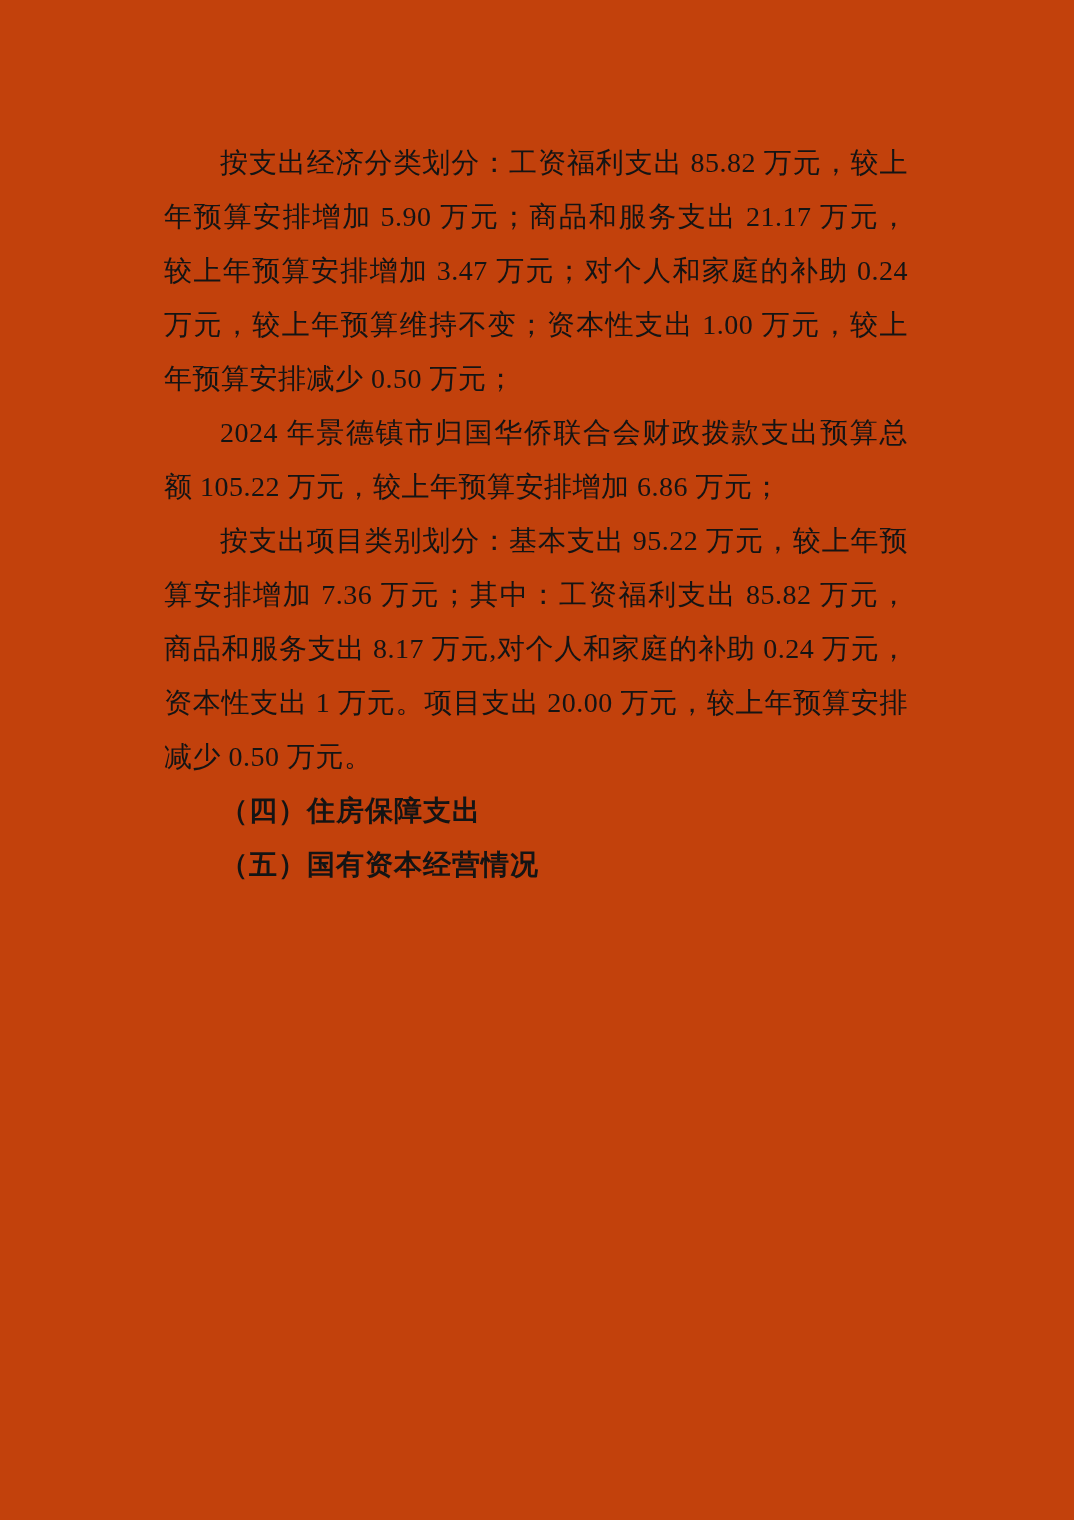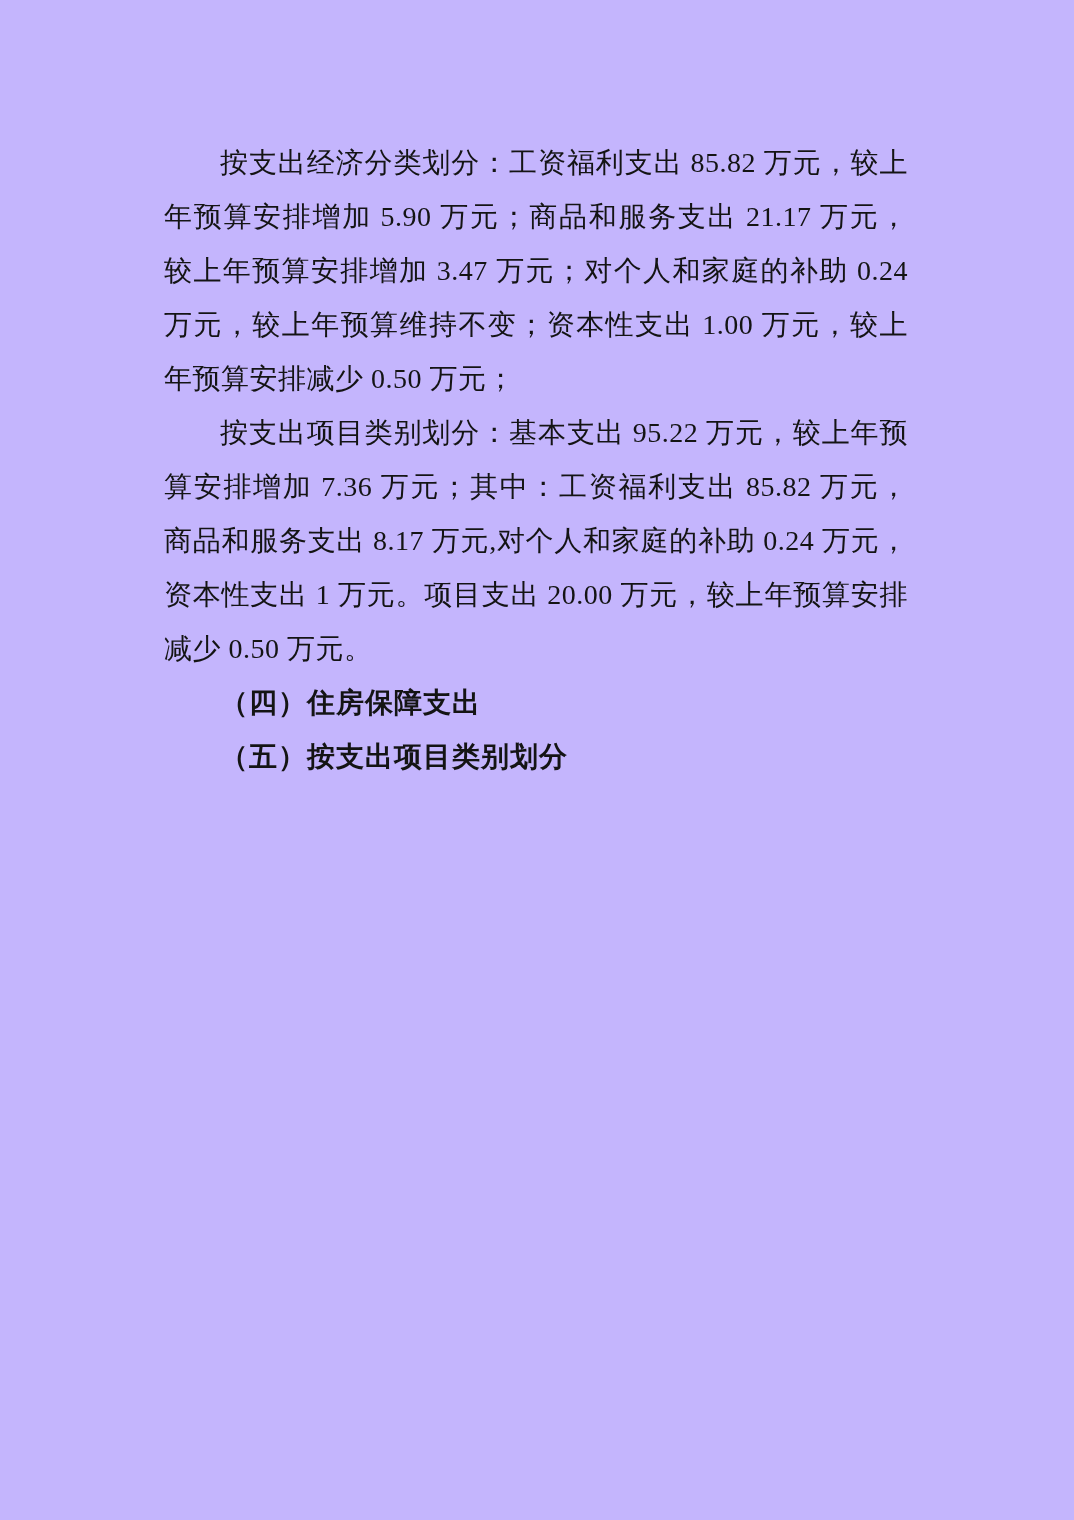--- a/index.html
+++ b/index.html
@@ -4,21 +4,21 @@
 <style>
   html, body {
     margin: 0;
     padding: 0;
     background: #ffffff;
   }
   .page {
     position: relative;
     width: 1074px;
     height: 1520px;
-    background: #c4b5fd;
+    background: #c2410c;
     overflow: hidden;
     font-family: "Liberation Serif", "DejaVu Serif", serif;
     color: #141414;
   }
   .doc-body {
     position: absolute;
     top: 136px;
     left: 164px;
     width: 744px;
   }
@@ -39,17 +39,18 @@
     letter-spacing: 1px;
   }
 </style>
 </head>
 <body>
 
 <div class="page">
   <div class="doc-body">
 
   <p class="para">按支出经济分类划分：工资福利支出 85.82 万元，较上年预算安排增加 5.90 万元；商品和服务支出 21.17 万元，较上年预算安排增加 3.47 万元；对个人和家庭的补助 0.24 万元，较上年预算维持不变；资本性支出 1.00 万元，较上年预算安排减少 0.50 万元；</p>
+      <p class="para">2024 年景德镇市归国华侨联合会财政拨款支出预算总额 105.22 万元，较上年预算安排增加 6.86 万元；</p>
       <p class="para">按支出项目类别划分：基本支出 95.22 万元，较上年预算安排增加 7.36 万元；其中：工资福利支出 85.82 万元，商品和服务支出 8.17 万元,对个人和家庭的补助 0.24 万元，资本性支出 1 万元。项目支出 20.00 万元，较上年预算安排减少 0.50 万元。</p>
       <p class="heading">（四）住房保障支出</p>
-      <p class="heading">（五）按支出项目类别划分</p>
+      <p class="heading">（五）国有资本经营情况</p>
     </div>
 </div>
 
 </body></html>

